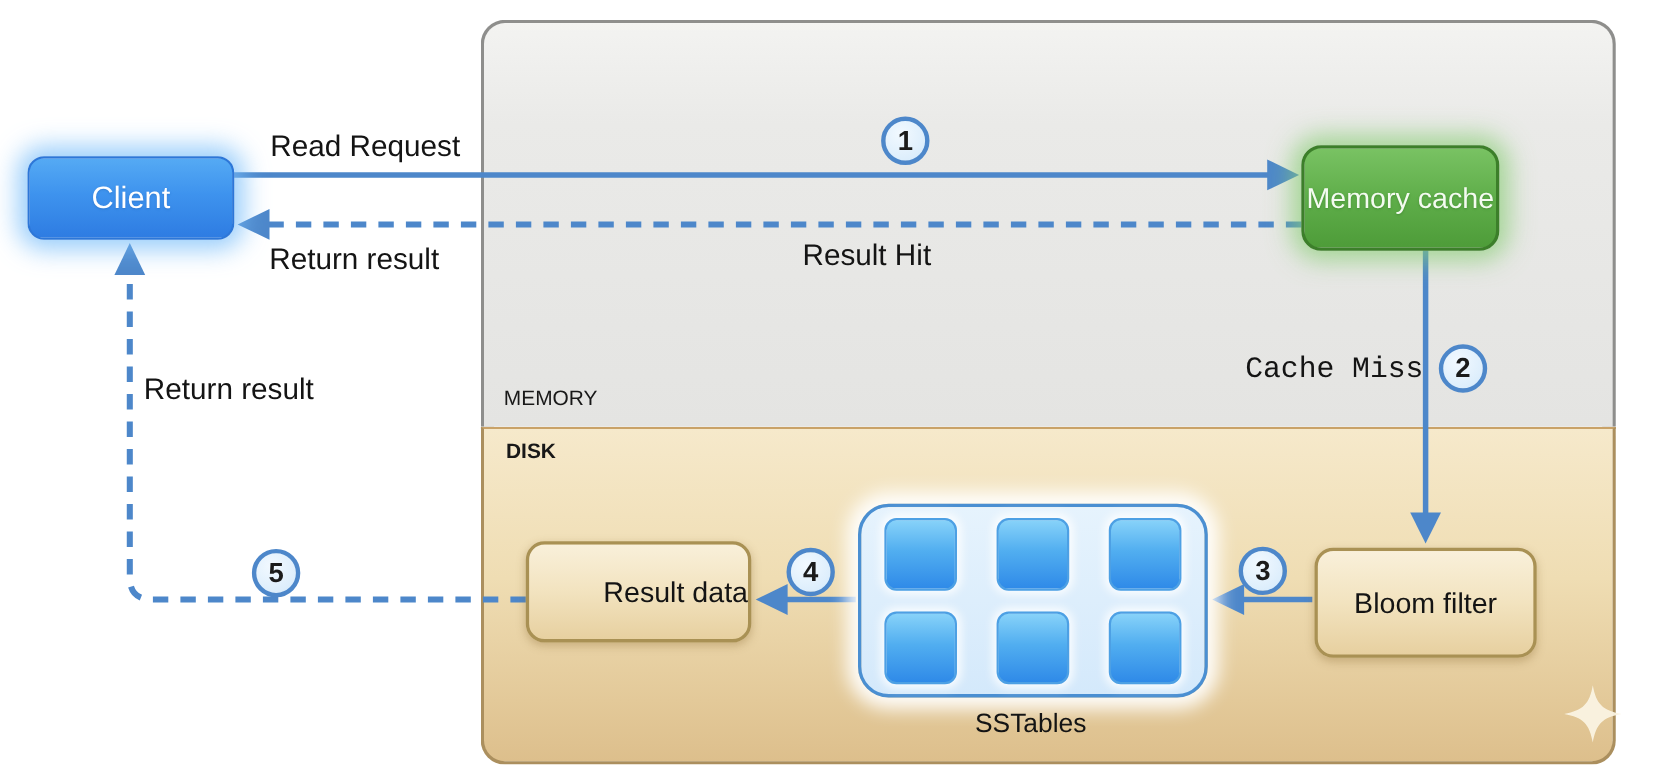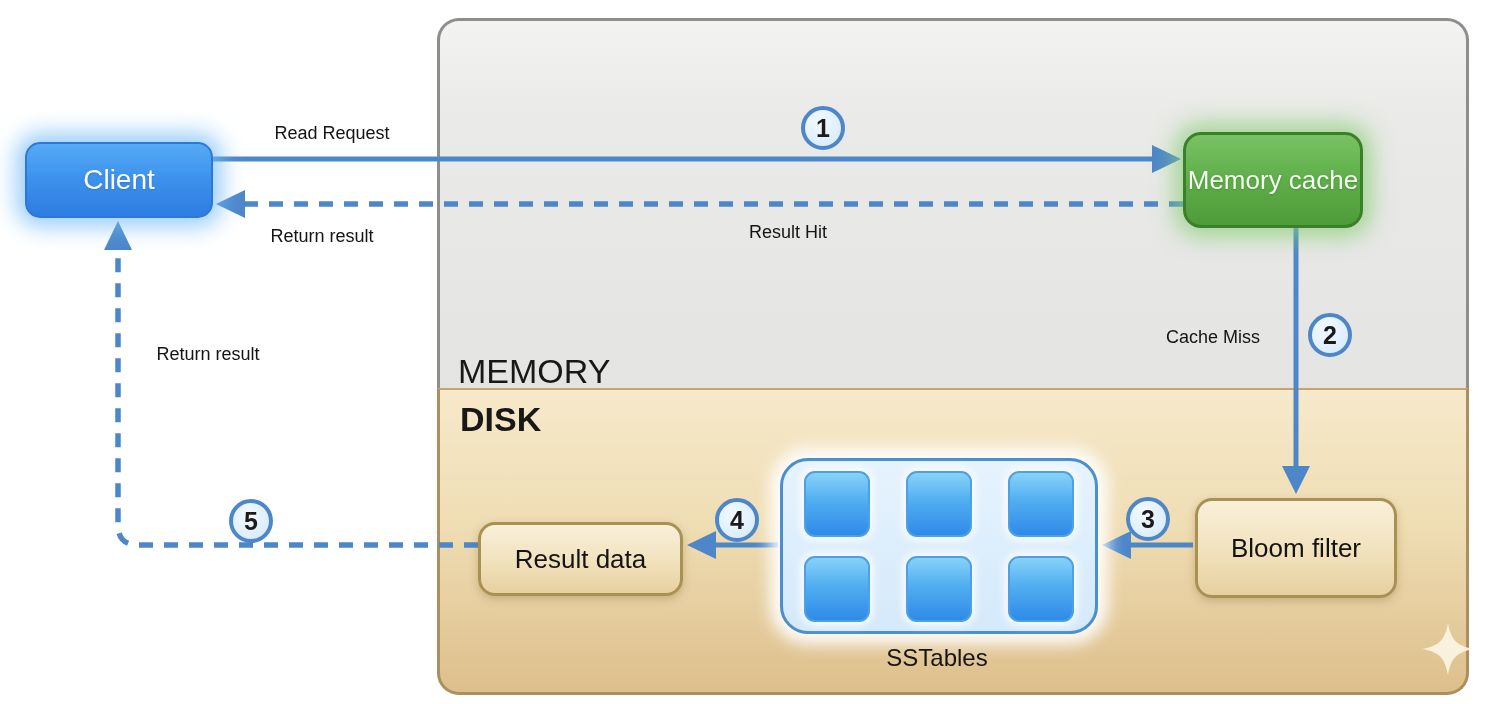--- a/index.html
+++ b/index.html
@@ -37,21 +37,21 @@
     position: absolute;
     left: 953px; top: 63px;
     transform: translate(-50%, -50%);
     font-size: 44px;
     color: #141414;
     letter-spacing: 0.5px;
     z-index: 4;
   }
   .region-label {
     position: absolute;
-    font-size: 34px;
+    font-size: 19px;
     color: #181818;
     z-index: 4;
   }
   #label-memory { left: 458px; top: 352px; }
   #label-disk   { left: 460px; top: 400px; font-weight: bold; }
 
   
   #edges {
     position: absolute;
     left: 0; top: 0;
@@ -90,21 +90,21 @@
   }
   .tan-box {
     background: linear-gradient(180deg, #f9f0da 0%, #f2e3bf 50%, #e7d0a0 100%);
     border: 3px solid #a99154;
     border-radius: 17px;
     box-shadow: 0 3px 8px rgba(140, 110, 55, 0.35);
     color: #141414;
     font-size: 26px;
   }
   #node-bloom-filter { left: 1195px; top: 498px; width: 202px; height: 100px; }
-  #node-result-data  { left: 478px;  top: 522px; width: 205px; height: 74px; }
+  #node-result-data  { left: 478px;  top: 492px; width: 205px; height: 92px; justify-content: flex-end; }
 
   
   #node-sstables {
     left: 780px; top: 458px;
     width: 318px; height: 176px;
     background: linear-gradient(180deg, #e6f3fd 0%, #d4e9fb 100%);
     border: 3px solid #4a8fd2;
     border-radius: 28px;
     box-shadow: 0 0 16px 10px rgba(255, 255, 255, 0.95);
     display: grid;
@@ -127,29 +127,29 @@
     transform: translate(-50%, -50%);
     font-size: 24px;
     color: #141414;
     z-index: 4;
   }
 
   
   .edge-label {
     position: absolute;
     transform: translate(-50%, -50%);
-    font-size: 18px;
+    font-size: 27px;
     color: #141414;
     white-space: nowrap;
     z-index: 4;
   }
   #label-read-request       { left: 332px;  top: 133px; }
   #label-return-result-top  { left: 322px;  top: 236px; }
   #label-cache-hit          { left: 788px;  top: 232px; }
-  #label-cache-miss         { left: 1213px; top: 337px; }
+  #label-cache-miss         { left: 1213px; top: 337px; font-family: Liberation Mono, monospace; }
   #label-return-result-left { left: 208px;  top: 354px; }
 
   
   .badge {
     position: absolute;
     width: 44px; height: 44px;
     border-radius: 50%;
     background: radial-gradient(circle at 38% 32%, #f2f9ff 0%, #ddeefc 70%, #cfe6fa 100%);
     border: 4px solid #4d87ca;
     display: flex;

